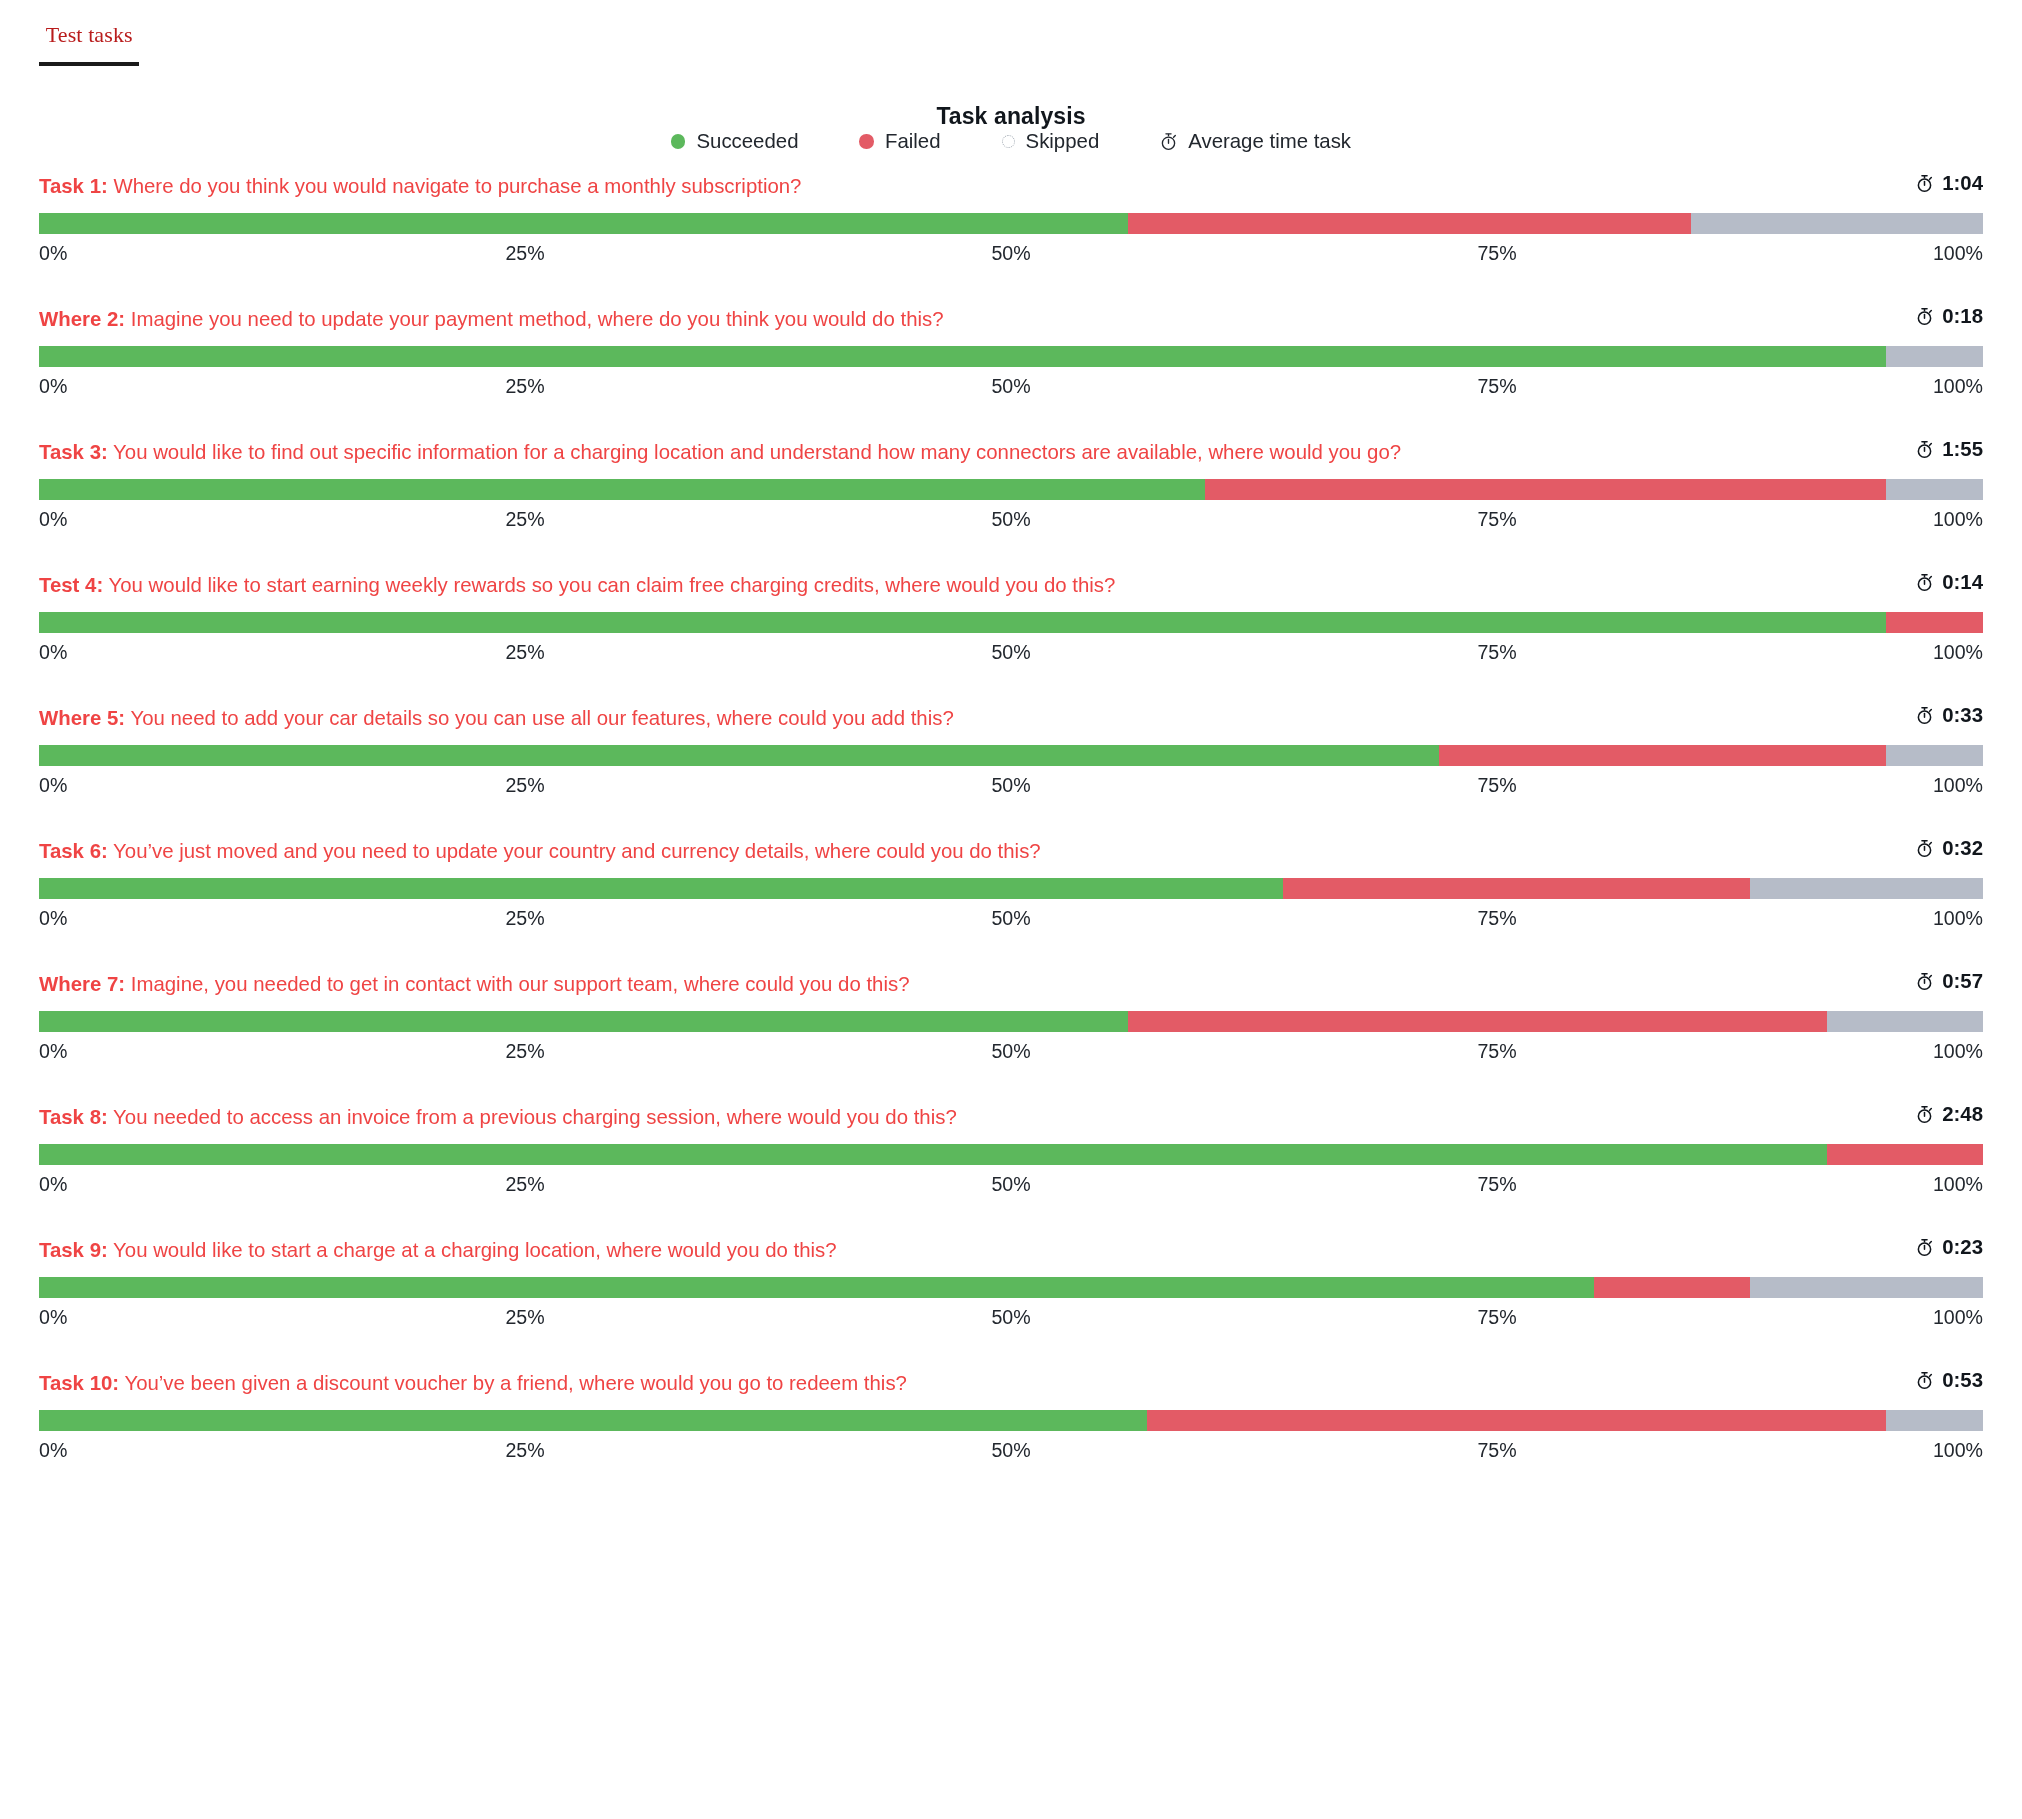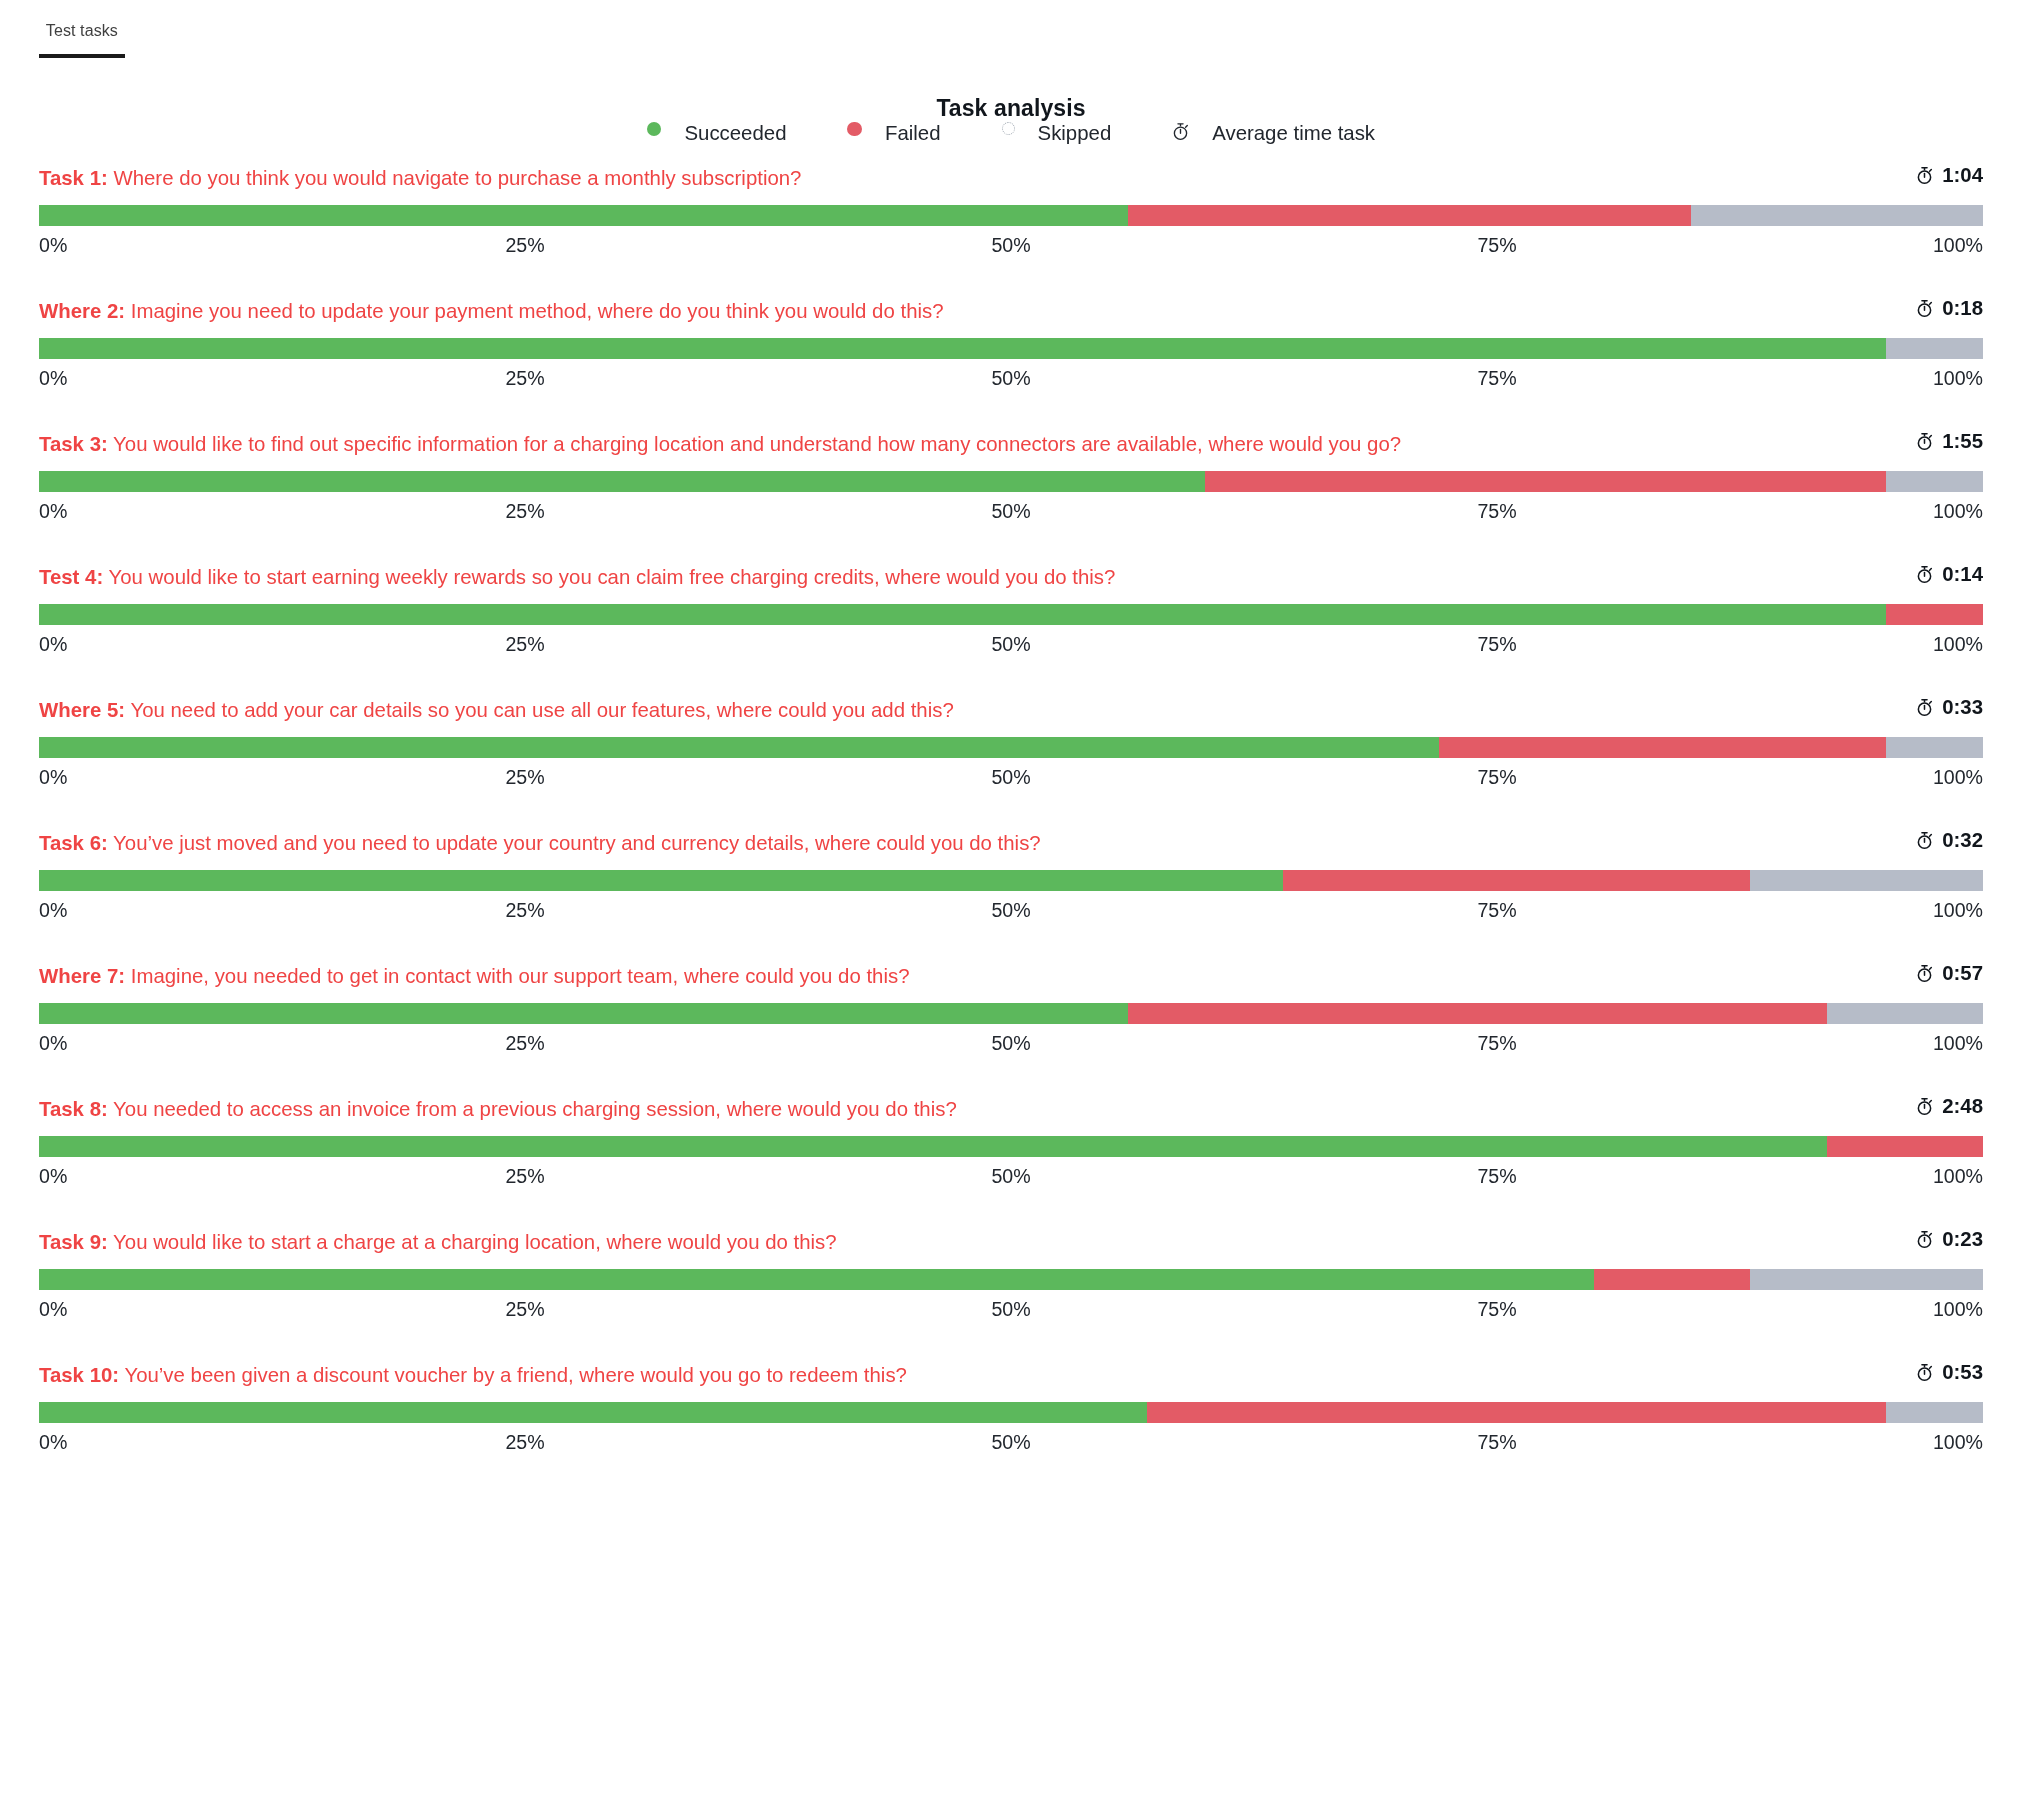--- a/index.html
+++ b/index.html
@@ -18,25 +18,26 @@
     box-sizing: border-box;
     padding: 0 39px 34px 39px;
   }
   
   .tabbar {
     padding-top: 19px;
     border-bottom: 0;
   }
   .tab {
     display: inline-block;
-    font-size: 16px;
-    color: #404040;
+    font-size: 22px;
+    color: #b91c1c;
     padding: 3.4px 6.8px 13.6px 6.8px;
     border-bottom: 4.3px solid #1a1a1a;
     letter-spacing: 0.1px;
+    font-family: Liberation Serif, serif;
   }
   
   .section-head {
     display: flex;
     align-items: center;
     justify-content: space-between;
     margin-top: 37px;
     margin-bottom: 19px;
     flex-direction: column;
   }
@@ -46,26 +47,25 @@
     color: #11161c;
     letter-spacing: 0.1px;
   }
   .legend {
     display: flex;
     align-items: center;
     gap: 0;
   }
   .legend-item {
     display: flex;
-    align-items: flex-start;
+    align-items: center;
     font-size: 20.4px;
     color: #22272e;
     margin-left: 61px;
     white-space: nowrap;
-    gap: 12px;
   }
   .legend-item:first-child { margin-left: 0; }
   .dot {
     width: 14.5px;
     height: 14.5px;
     border-radius: 50%;
     display: inline-block;
     margin-right: 11px;
   }
   .dot.succeeded { background: #5cb85c; }

